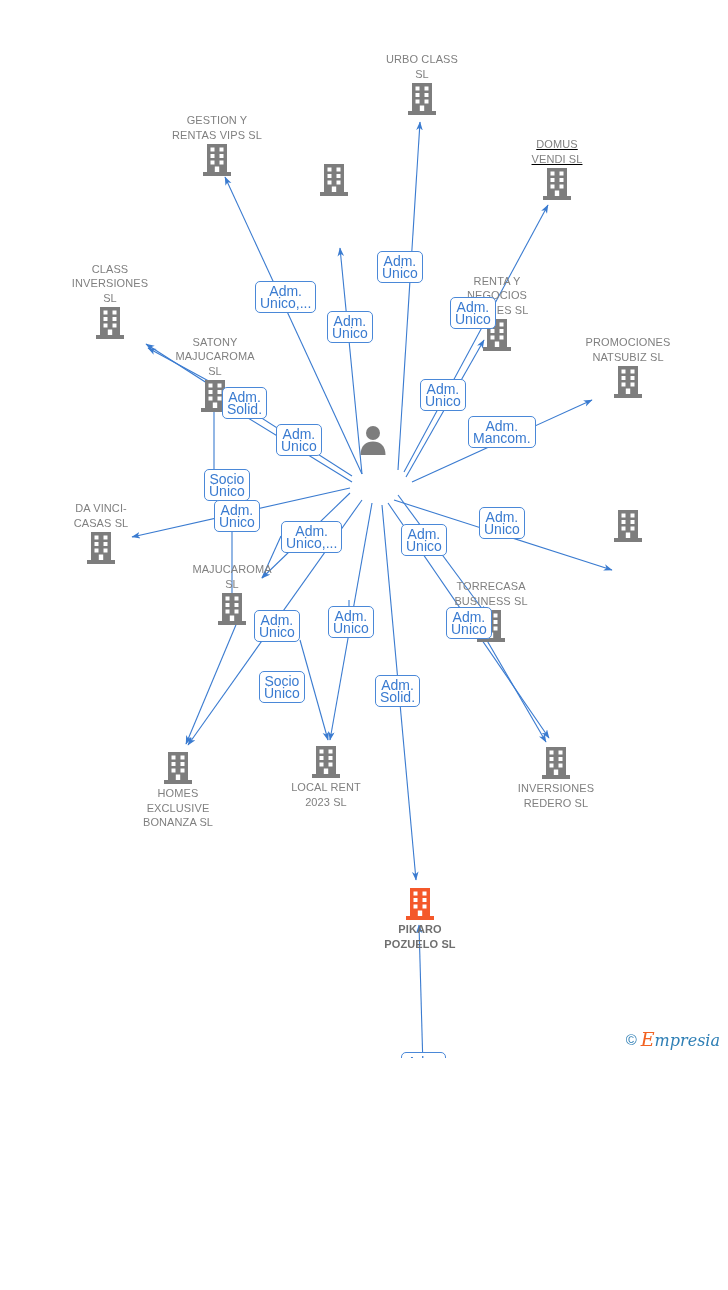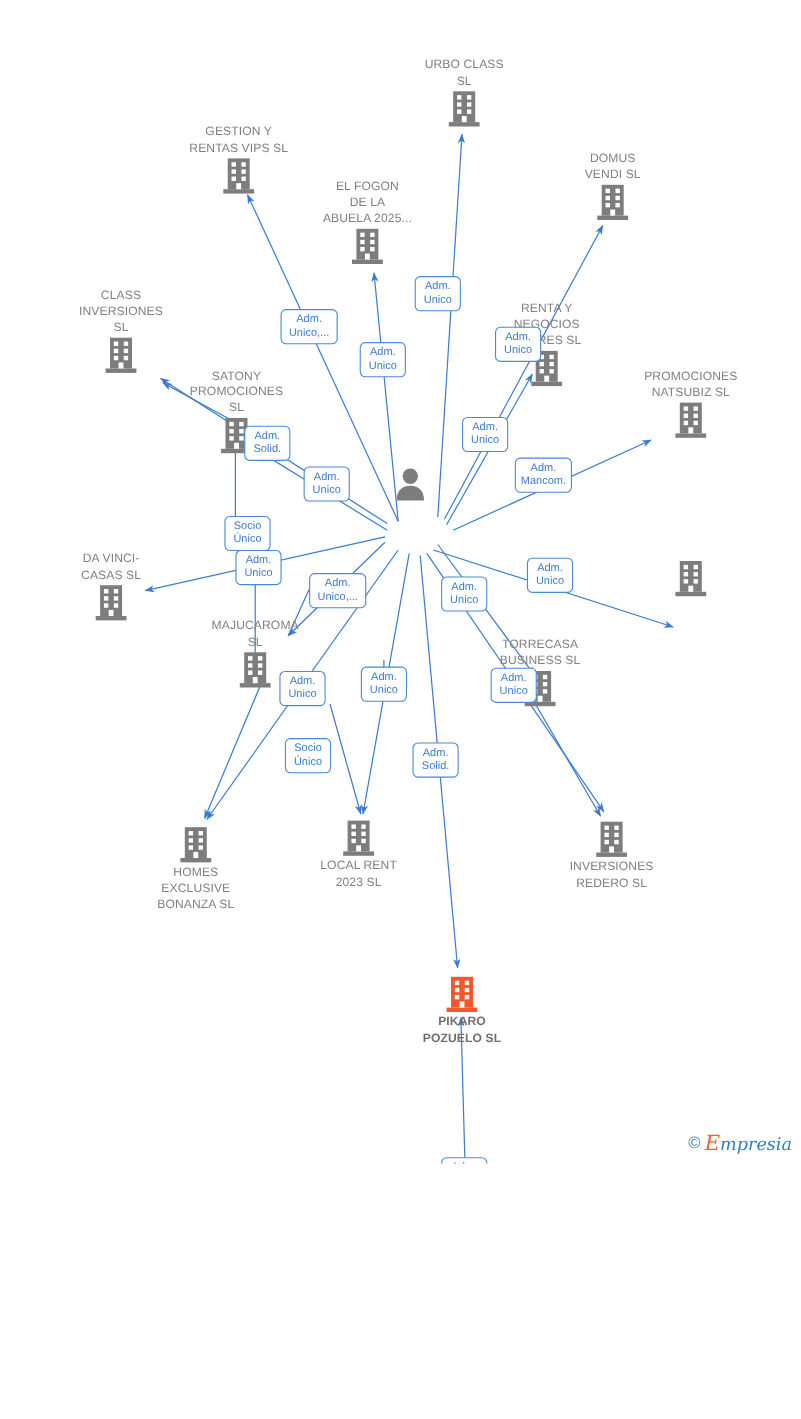--- a/index.html
+++ b/index.html
@@ -47,21 +47,21 @@
   .person{ display:block; margin:0 auto; }
 
   
   .chip{
     position:absolute;
     box-sizing:border-box;
     border:1px solid #4a88d8;
     border-radius:5px;
     background:#ffffff;
     color:#3a7bd0;
-    font-size:10px;
+    font-size:14px;
     line-height:12px;
     text-align:center;
     padding:3px 4px;
     white-space:pre-line;
     min-width:42px;
   }
   .chip.wide{ min-width:52px; }
 
   .watermark{
     position:absolute;
@@ -167,43 +167,40 @@
               <rect x="17.5" y="4.5" width="4" height="4"></rect>
               <rect x="8.5" y="11" width="4" height="4"></rect>
               <rect x="17.5" y="11" width="4" height="4"></rect>
               <rect x="8.5" y="17.5" width="4" height="4"></rect>
               <rect x="17.5" y="17.5" width="4" height="4"></rect>
               <rect x="12.8" y="23.5" width="4.4" height="5.5"></rect>
             </g>
           </svg>
         </div>
       </div>
-      <div class="node above" style="left: 557px; top: 137px;">
+      <div class="node above" style="left: 557px; top: 137px; text-decoration: underline;">
         <div class="caption">DOMUS
 VENDI  SL</div>
         <div class="glyph">
           <svg class="bldg" width="30" height="34" viewBox="0 0 30 34" aria-hidden="true">
             <rect x="5" y="1" width="20" height="28" fill="#7d7d7d"></rect>
             <rect x="1" y="29" width="28" height="4" fill="#7d7d7d"></rect>
             <g fill="#ffffff">
               <rect x="8.5" y="4.5" width="4" height="4"></rect>
               <rect x="17.5" y="4.5" width="4" height="4"></rect>
               <rect x="8.5" y="11" width="4" height="4"></rect>
               <rect x="17.5" y="11" width="4" height="4"></rect>
               <rect x="8.5" y="17.5" width="4" height="4"></rect>
               <rect x="17.5" y="17.5" width="4" height="4"></rect>
               <rect x="12.8" y="23.5" width="4.4" height="5.5"></rect>
             </g>
           </svg>
         </div>
       </div>
       <div class="node above" style="left: 334px; top: 162.5px;">
-        <div class="caption">EL FOGON
-DE LA
-ABUELA 2025...</div>
         <div class="glyph">
           <svg class="bldg" width="30" height="34" viewBox="0 0 30 34" aria-hidden="true">
             <rect x="5" y="1" width="20" height="28" fill="#7d7d7d"></rect>
             <rect x="1" y="29" width="28" height="4" fill="#7d7d7d"></rect>
             <g fill="#ffffff">
               <rect x="8.5" y="4.5" width="4" height="4"></rect>
               <rect x="17.5" y="4.5" width="4" height="4"></rect>
               <rect x="8.5" y="11" width="4" height="4"></rect>
               <rect x="17.5" y="11" width="4" height="4"></rect>
               <rect x="8.5" y="17.5" width="4" height="4"></rect>
@@ -248,21 +245,21 @@
               <rect x="17.5" y="11" width="4" height="4"></rect>
               <rect x="8.5" y="17.5" width="4" height="4"></rect>
               <rect x="17.5" y="17.5" width="4" height="4"></rect>
               <rect x="12.8" y="23.5" width="4.4" height="5.5"></rect>
             </g>
           </svg>
         </div>
       </div>
       <div class="node above" style="left: 215px; top: 334.5px;">
         <div class="caption">SATONY
-PROMOCIONES
+MAJUCAROMA
 SL</div>
         <div class="glyph">
           <svg class="bldg" width="30" height="34" viewBox="0 0 30 34" aria-hidden="true">
             <rect x="5" y="1" width="20" height="28" fill="#7d7d7d"></rect>
             <rect x="1" y="29" width="28" height="4" fill="#7d7d7d"></rect>
             <g fill="#ffffff">
               <rect x="8.5" y="4.5" width="4" height="4"></rect>
               <rect x="17.5" y="4.5" width="4" height="4"></rect>
               <rect x="8.5" y="11" width="4" height="4"></rect>
               <rect x="17.5" y="11" width="4" height="4"></rect>

